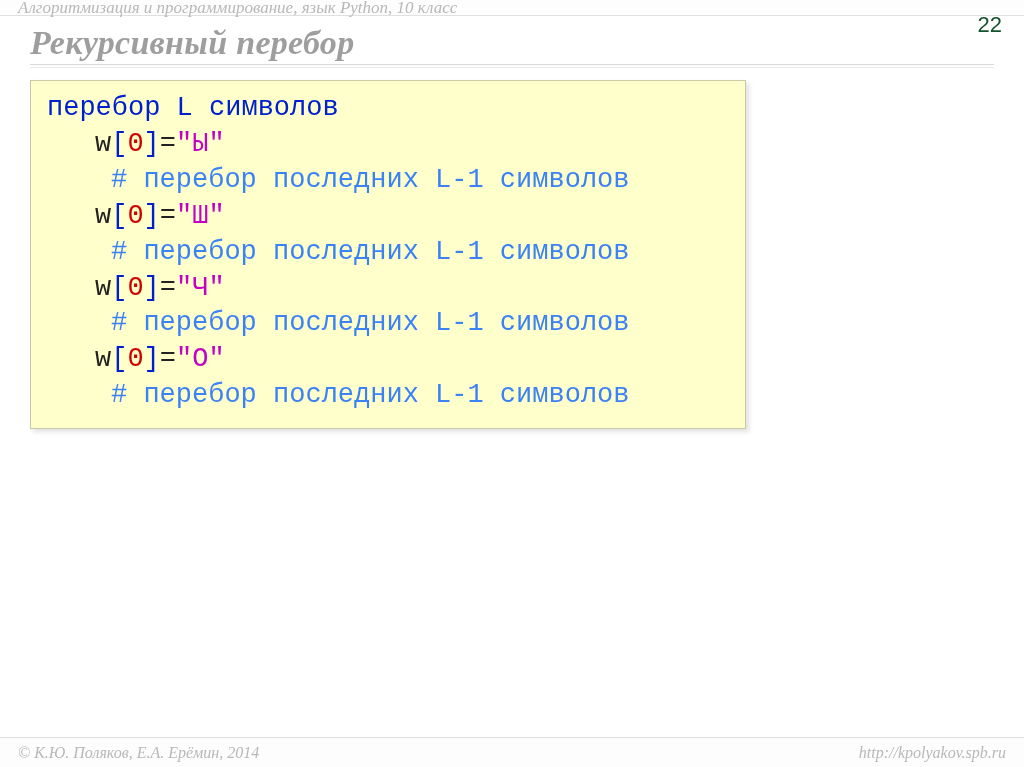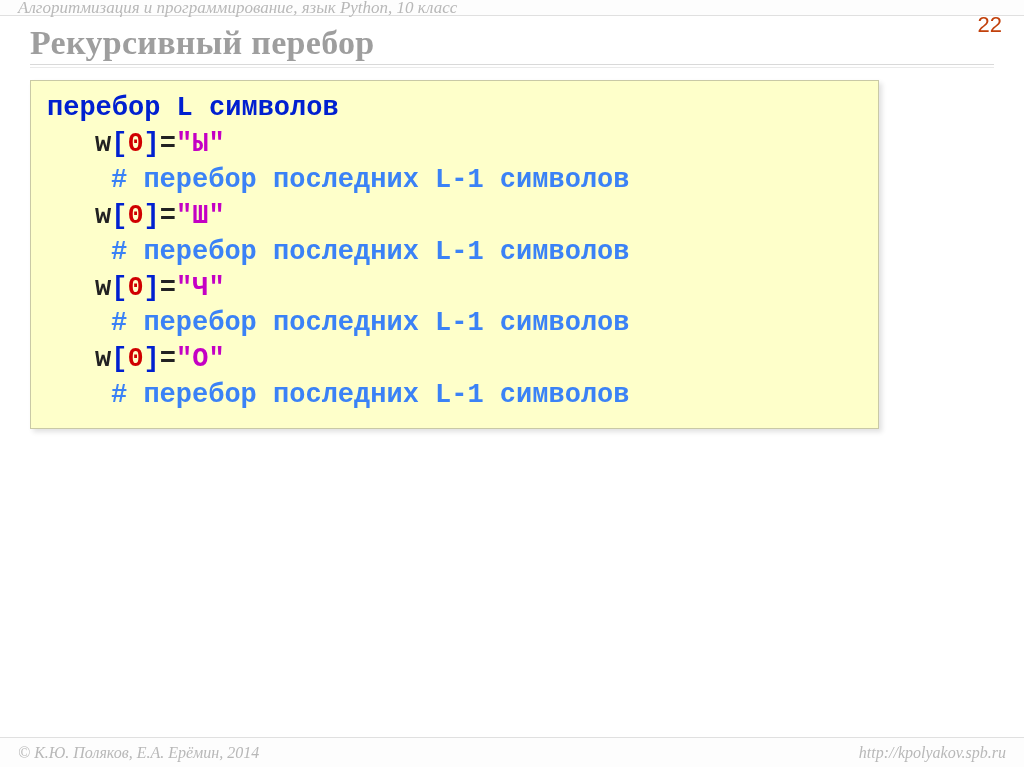--- a/index.html
+++ b/index.html
@@ -19,26 +19,27 @@
     color: #b8b8b8;
     font-style: italic;
     font-size: 17px;
     display: flex;
     align-items: center;
   }
   .page-num {
     position: absolute;
     top: 12px;
     right: 22px;
-    color: #c2410c;
+    color: #14532d;
     font-size: 22px;
     font-family: Arial, sans-serif;
   }
   .title-wrap {
     padding: 8px 30px 4px 30px;
+    font-style: italic;
   }
   .title {
     color: #9e9e9e;
     font-family: Georgia, serif;
     font-weight: bold;
     font-size: 34px;
     letter-spacing: 0.3px;
   }
   .title-rule {
     height: 4px;
@@ -46,24 +47,24 @@
     background: linear-gradient(to bottom, #d9d9d9 0, #d9d9d9 1px, transparent 1px, transparent 3px, #eaeaea 3px, #eaeaea 4px);
   }
   .content {
     padding: 8px 30px;
   }
   .code-box {
     background: #feffca;
     border: 1px solid #c9c9a6;
     box-shadow: 3px 3px 5px rgba(0,0,0,0.12);
     padding: 10px 16px 14px 16px;
-    width: 849px;
+    width: 716px;
     font-family: "Courier New", monospace;
     font-size: 27px;
-    font-weight: bold;
+    font-weight: normal;
     line-height: 1.33;
   }
   .title-line { color: #0020d0; }
   .w   { color: #222; }
   .br  { color: #0020d0; }
   .idx { color: #d00000; }
   .eq  { color: #222; }
   .str { color: #c400c4; }
   .cmt { color: #3b82f6; }
   .ind1 { display: inline-block; width: 48px; }

